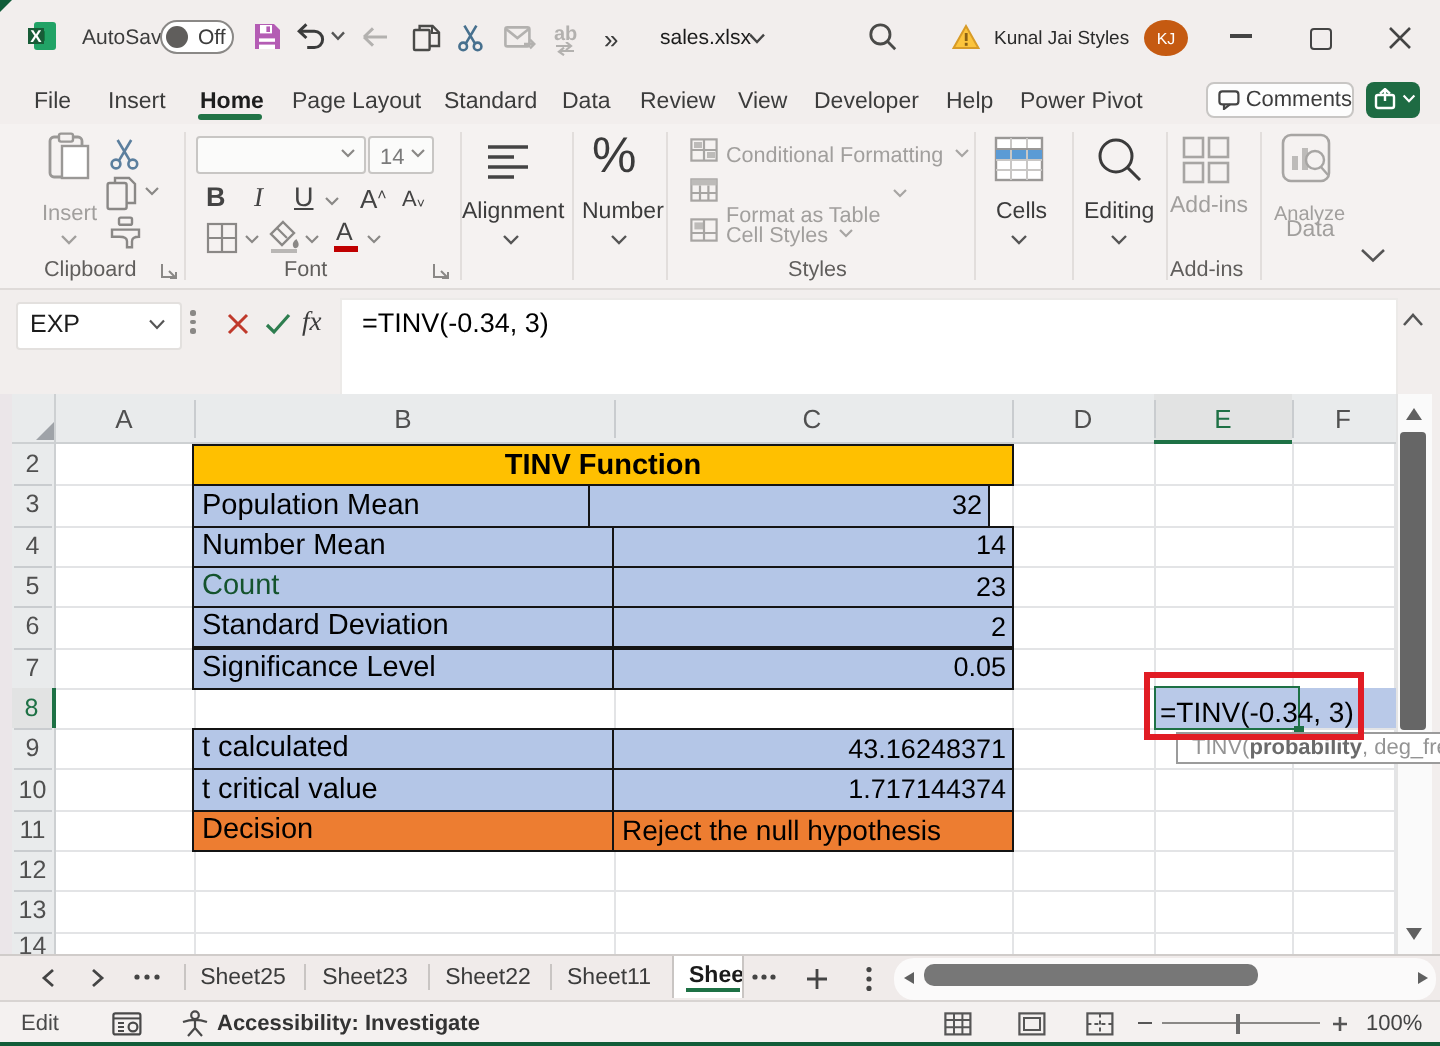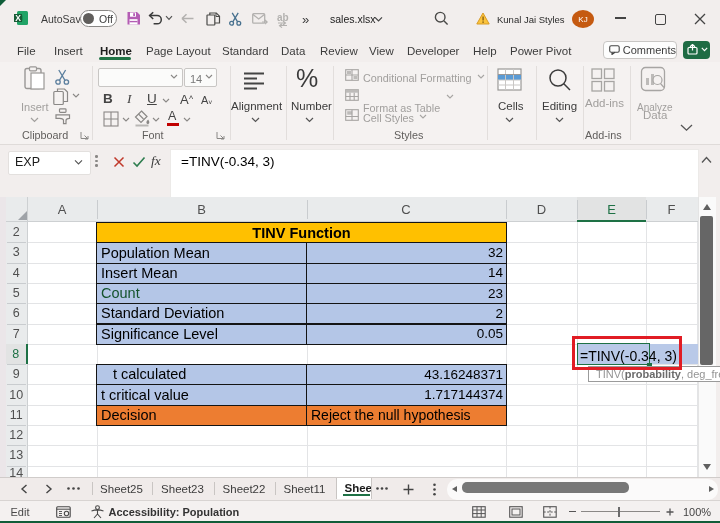--- a/index.html
+++ b/index.html
@@ -462,30 +462,30 @@
 <div class="ab" style="left:28px;top:146.8px;width:669px;height:1px;background:#e3e4e6"></div>
 <div class="ab" style="left:28px;top:167.1px;width:669px;height:1px;background:#e3e4e6"></div>
 <div class="ab" style="left:28px;top:187.4px;width:669px;height:1px;background:#e3e4e6"></div>
 <div class="ab" style="left:28px;top:207.7px;width:669px;height:1px;background:#e3e4e6"></div>
 <div class="ab" style="left:28px;top:228px;width:669px;height:1px;background:#e3e4e6"></div>
 <div class="ab" style="left:28px;top:248.3px;width:669px;height:1px;background:#e3e4e6"></div>
 <div class="ab" style="left:28px;top:268.6px;width:669px;height:1px;background:#e3e4e6"></div>
 
 <div class="ab bot" style="left:96px;top:25px;width:411px;height:21.3px;background:#ffc000;border:1.1px solid #141414;box-sizing:border-box;justify-content:center;font-size:14.5px;font-weight:bold;color:#000;padding-bottom:1px">TINV Function</div>
 <div class="ab bot" style="left:96px;top:45.3px;width:211px;height:21.3px;background:#b4c6e7;border:1.1px solid #141414;box-sizing:border-box;font-size:14.5px;color:#000;padding:0 0 2px 4px">Population Mean</div>
-<div class="ab bot" style="left:306px;top:45.3px;width:201px;height:21.3px;background:#b4c6e7;border:1.1px solid #141414;box-sizing:border-box;font-size:13.5px;color:#000;justify-content:flex-end;padding:0 3px 2.5px 0">32</div>
-<div class="ab bot" style="left:96px;top:65.6px;width:211px;height:21.3px;background:#b4c6e7;border:1.1px solid #141414;box-sizing:border-box;font-size:14.5px;color:#000;padding:0 0 2px 4px">Insert Mean</div>
+<div class="ab bot" style="left:294px;top:45.3px;width:201px;height:21.3px;background:#b4c6e7;border:1.1px solid #141414;box-sizing:border-box;font-size:13.5px;color:#000;justify-content:flex-end;padding:0 3px 2.5px 0">32</div>
+<div class="ab bot" style="left:96px;top:65.6px;width:211px;height:21.3px;background:#b4c6e7;border:1.1px solid #141414;box-sizing:border-box;font-size:14.5px;color:#000;padding:0 0 2px 4px">Number Mean</div>
 <div class="ab bot" style="left:306px;top:65.6px;width:201px;height:21.3px;background:#b4c6e7;border:1.1px solid #141414;box-sizing:border-box;font-size:13.5px;color:#000;justify-content:flex-end;padding:0 3px 2.5px 0">14</div>
 <div class="ab bot" style="left:96px;top:85.9px;width:211px;height:21.3px;background:#b4c6e7;border:1.1px solid #141414;box-sizing:border-box;font-size:14.5px;color:#14532d;padding:0 0 2px 4px">Count</div>
 <div class="ab bot" style="left:306px;top:85.9px;width:201px;height:21.3px;background:#b4c6e7;border:1.1px solid #141414;box-sizing:border-box;font-size:13.5px;color:#000;justify-content:flex-end;padding:0 3px 2.5px 0">23</div>
 <div class="ab bot" style="left:96px;top:106.2px;width:211px;height:21.3px;background:#b4c6e7;border:1.1px solid #141414;box-sizing:border-box;font-size:14.5px;color:#000;padding:0 0 2px 4px">Standard Deviation</div>
 <div class="ab bot" style="left:306px;top:106.2px;width:201px;height:21.3px;background:#b4c6e7;border:1.1px solid #141414;box-sizing:border-box;font-size:13.5px;color:#000;justify-content:flex-end;padding:0 3px 2.5px 0">2</div>
 <div class="ab bot" style="left:96px;top:126.5px;width:211px;height:21.3px;background:#b4c6e7;border:1.1px solid #141414;box-sizing:border-box;font-size:14.5px;color:#000;padding:0 0 2px 4px">Significance Level</div>
 <div class="ab bot" style="left:306px;top:126.5px;width:201px;height:21.3px;background:#b4c6e7;border:1.1px solid #141414;box-sizing:border-box;font-size:13.5px;color:#000;justify-content:flex-end;padding:0 3px 2.5px 0">0.05</div>
-<div class="ab bot" style="left:96px;top:167.1px;width:211px;height:21.3px;background:#b4c6e7;border:1.1px solid #141414;box-sizing:border-box;font-size:14.5px;color:#000;padding:0 0 2px 16px">t calculated</div>
+<div class="ab bot" style="left:96px;top:167.1px;width:211px;height:21.3px;background:#b4c6e7;border:1.1px solid #141414;box-sizing:border-box;font-size:14.5px;color:#000;padding:0 0 2px 4px">t calculated</div>
 <div class="ab bot" style="left:306px;top:167.1px;width:201px;height:21.3px;background:#b4c6e7;border:1.1px solid #141414;box-sizing:border-box;font-size:13.5px;color:#000;justify-content:flex-end;padding:0 3px 2.5px 0">43.16248371</div>
 <div class="ab bot" style="left:96px;top:187.4px;width:211px;height:21.3px;background:#b4c6e7;border:1.1px solid #141414;box-sizing:border-box;font-size:14.5px;color:#000;padding:0 0 2px 4px">t critical value</div>
 <div class="ab bot" style="left:306px;top:187.4px;width:201px;height:21.3px;background:#b4c6e7;border:1.1px solid #141414;box-sizing:border-box;font-size:13.5px;color:#000;justify-content:flex-end;padding:0 3px 2.5px 0">1.717144374</div>
 <div class="ab bot" style="left:96px;top:207.7px;width:211px;height:21.3px;background:#ed7d31;border:1.1px solid #141414;box-sizing:border-box;font-size:14.5px;color:#000;padding:0 0 2px 4px">Decision</div>
 <div class="ab bot" style="left:306px;top:207.7px;width:201px;height:21.3px;background:#ed7d31;border:1.1px solid #141414;box-sizing:border-box;font-size:14px;color:#000;padding:0 0 2px 4px">Reject the null hypothesis</div>
 
 <div class="ab" style="left:578px;top:147px;width:119.5px;height:20px;background:#b9c9e8"></div>
 <div class="ab" style="left:576.5px;top:146px;width:73px;height:21.8px;border:1.8px solid #1e7145;box-sizing:border-box"></div>
 <div class="ab" style="left:647px;top:165.5px;width:5px;height:4px;background:#1e7145"></div>
 <div class="ab bot" style="left:580px;top:147px;width:116px;height:19.5px;font-size:14px;color:#000;padding-bottom:2.5px">=TINV(-0.34, 3)</div>
@@ -562,21 +562,21 @@
           <circle cx="10.5" cy="7.5" r="2.2" fill="none" stroke="#494949" stroke-width="1.1"></circle>
           <path d="M3 5.5 h3 M3 7.5 h3 M3 9.5 h3" stroke="#494949" stroke-width="0.9"></path>
         </svg>
       </div>
 <div class="ab" style="left:90px;top:3.5px">
         <svg width="15" height="14">
           <circle cx="7.5" cy="2.6" r="1.9" fill="none" stroke="#494949" stroke-width="1.1"></circle>
           <path d="M1.5 6 q6 -2.2 12 0 M7.5 5 V9 M7.5 9 L4 13 M7.5 9 L11 13" fill="none" stroke="#494949" stroke-width="1.1"></path>
         </svg>
       </div>
-<div class="ab" style="left:108.5px;top:5px;font-size:11px;font-weight:bold;color:#333">Accessibility: Population</div>
+<div class="ab" style="left:108.5px;top:5px;font-size:11px;font-weight:bold;color:#333">Accessibility: Investigate</div>
 <div class="ab" style="left:472px;top:4.5px">
         <svg width="14" height="12">
           <rect x="0.7" y="0.7" width="12.5" height="10.5" fill="none" stroke="#565656" stroke-width="1.1"></rect>
           <path d="M0.7 4 H13.2 M0.7 7.6 H13.2 M5 0.7 V11.2 M9.2 0.7 V11.2" stroke="#565656" stroke-width="1"></path>
         </svg>
       </div>
 <div class="ab" style="left:509px;top:4.5px">
         <svg width="14" height="12">
           <rect x="0.7" y="0.7" width="12.5" height="10.5" fill="none" stroke="#565656" stroke-width="1.1"></rect>
           <rect x="3" y="3" width="8" height="6" fill="none" stroke="#565656" stroke-width="1"></rect>

